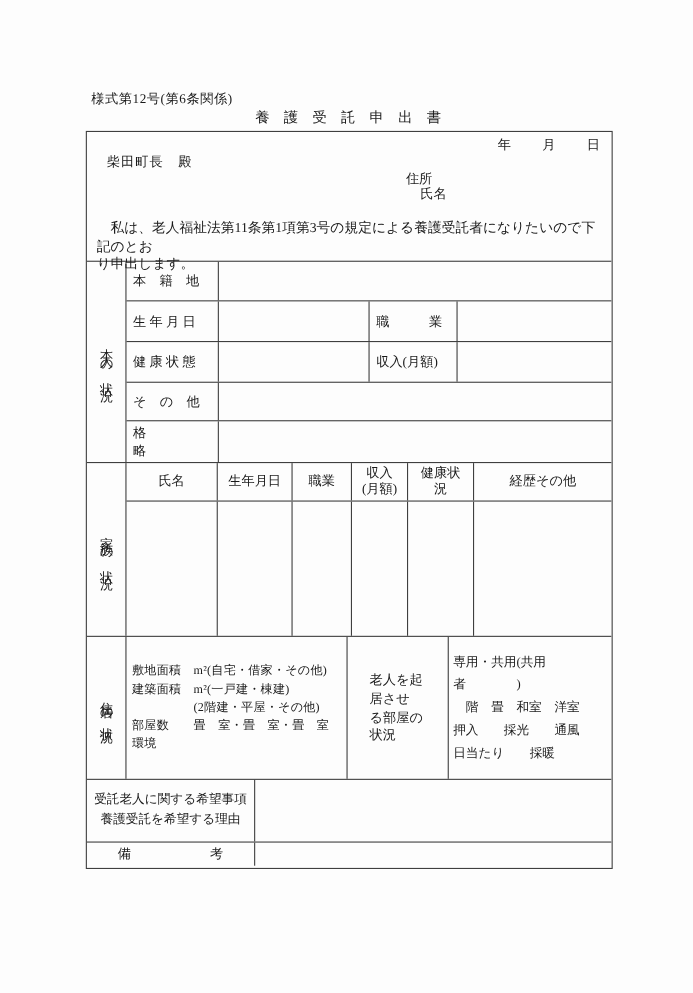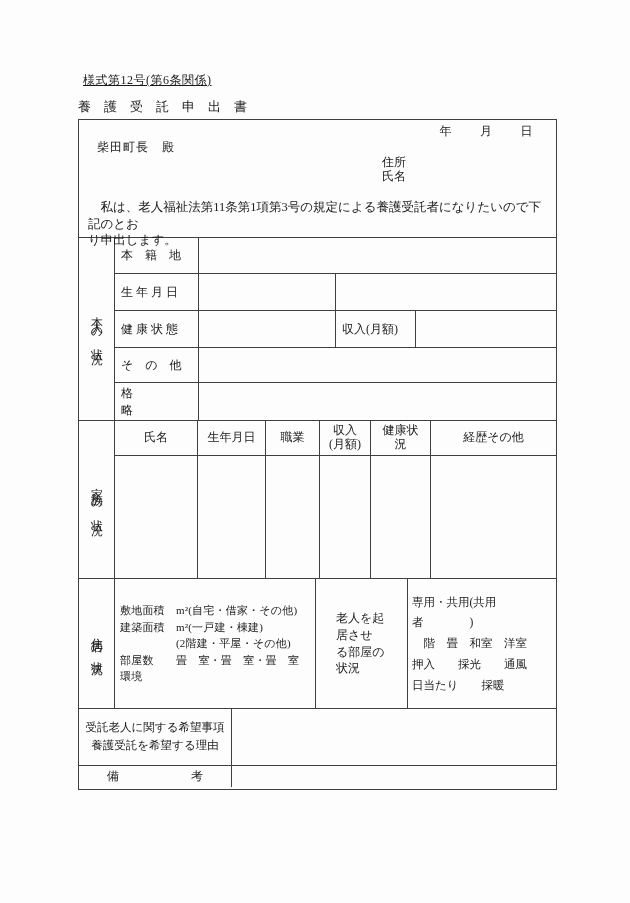--- a/index.html
+++ b/index.html
@@ -9,34 +9,34 @@
   }
   html,body{margin:0;padding:0;}
   body{
     width:630px;height:903px;background:var(--paper);
     font-family:"Liberation Serif","DejaVu Serif",serif;
     color:var(--ink);
   }
   .page{position:relative;width:630px;height:903px;overflow:hidden;background:var(--paper);}
   .pre{white-space:pre-line;}
 
-  .form-number{position:absolute;left:83px;top:72px;font-size:12px;letter-spacing:.5px;text-decoration:underline;}
-  .form-title{position:absolute;left:78px;width:477px;top:98px;font-size:13px;}
+  .form-number{position:absolute;left:83px;top:82px;font-size:12px;letter-spacing:.5px;}
+  .form-title{position:absolute;left:78px;width:477px;top:98px;font-size:13px;text-align:center;}
 
   .form-box{
     position:absolute;left:78px;top:119px;width:477px;height:669px;
     border:1.5px solid var(--line);box-sizing:content-box;background:var(--paper);
     display:flex;flex-direction:column;overflow:hidden;
   }
 
   
   .box-header{position:relative;height:117px;flex:0 0 auto;font-size:12px;}
-  .date-line{position:absolute;top:3px;right:22px;letter-spacing:1.5px;}
+  .date-line{position:absolute;top:3px;right:9px;letter-spacing:1.5px;}
   .addressee{position:absolute;top:19px;left:18px;letter-spacing:1px;}
-  .addr-label{position:absolute;top:34px;left:303px;font-family:Liberation Serif, serif;}
+  .addr-label{position:absolute;top:34px;left:290px;font-family:Liberation Serif, serif;}
   .name-label{position:absolute;top:48px;left:303px;}
   .declaration{position:absolute;top:79px;left:9px;right:7px;line-height:1.33;font-size:12.5px;}
 
   
   .section{display:grid;grid-template-columns:35px 1fr;border-top:1px solid var(--line);flex:0 0 auto;}
   .vcell{display:flex;align-items:center;justify-content:center;}
   .vlabel{writing-mode:vertical-rl;text-orientation:upright;font-size:12px;letter-spacing:6px;}
   .vlabel.tight{letter-spacing:3px;}
   .rows{display:flex;flex-direction:column;border-left:1px solid var(--line);}
   .row{display:grid;}
@@ -97,20 +97,21 @@
         <span class="vlabel">本人の状況</span>
       </div>
       <div class="rows">
         <div class="row r-full h35">
           <div class="cell">本　籍　地</div>
           <div class="cell"></div>
         </div>
         <div class="row r-split h36">
           <div class="cell">生 年 月 日</div>
           <div class="cell"></div>
+          <div class="cell">職　　　業</div>
           <div class="cell"></div>
         </div>
         <div class="row r-split h36">
           <div class="cell">健 康 状 態</div>
           <div class="cell"></div>
           <div class="cell">収入(月額)</div>
           <div class="cell"></div>
         </div>
         <div class="row r-full h34">
           <div class="cell">そ　の　他</div>

